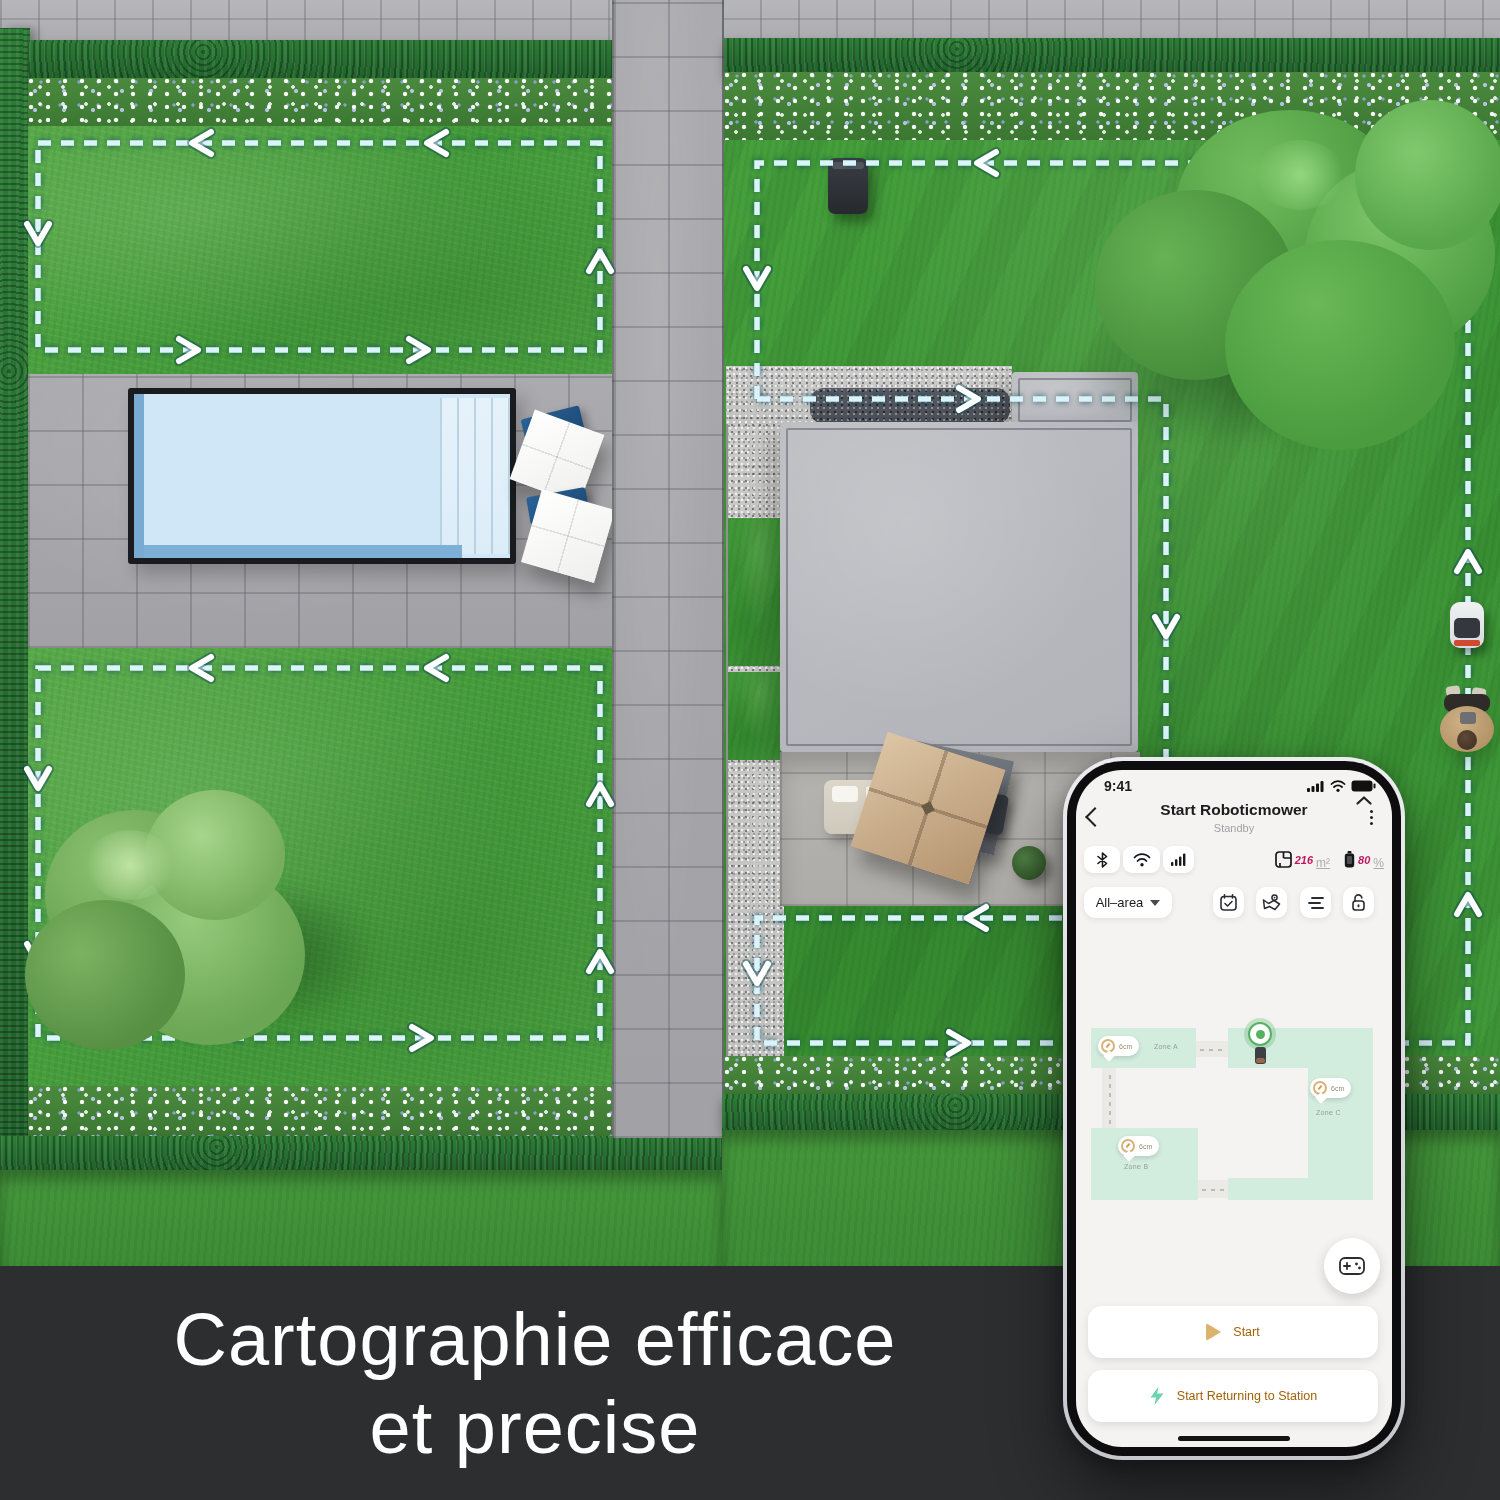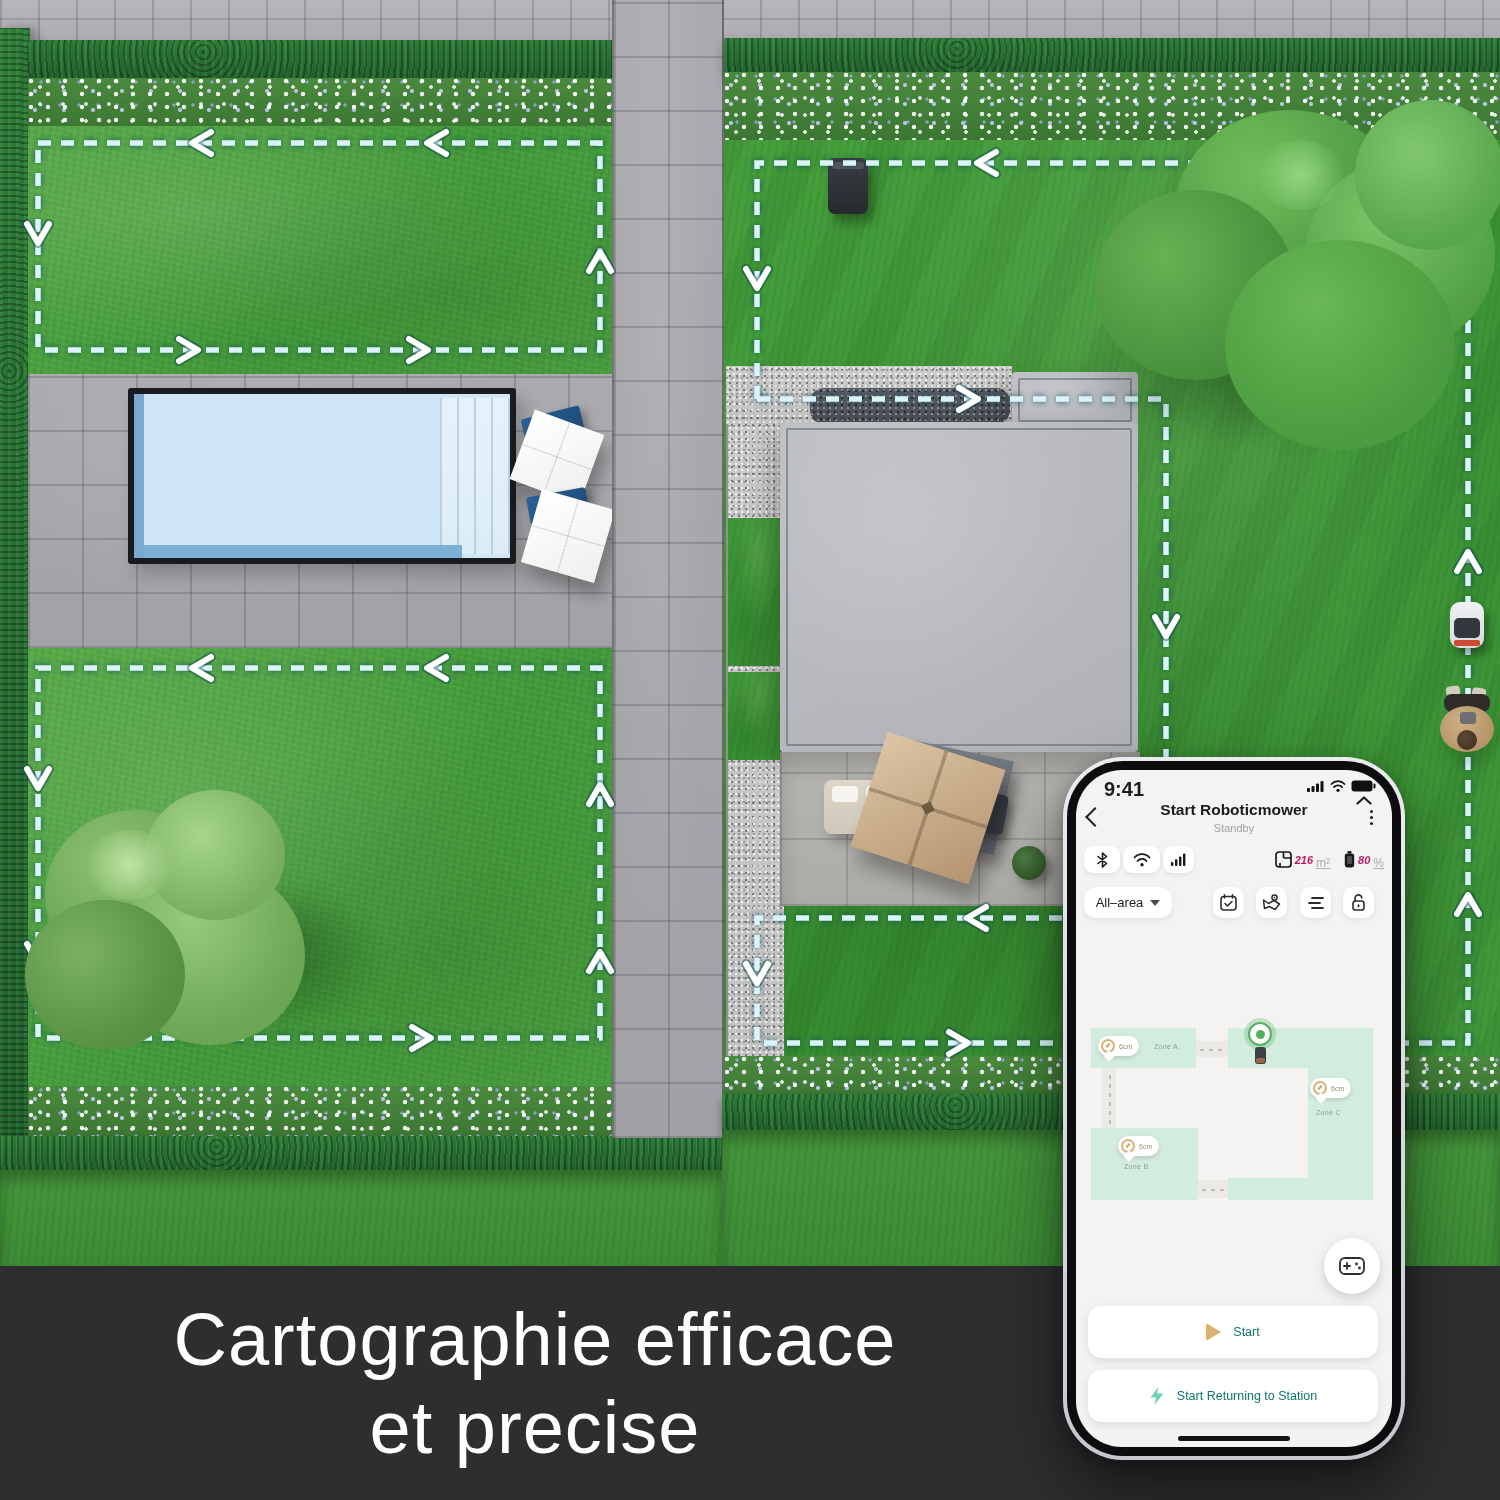--- a/index.html
+++ b/index.html
@@ -98,21 +98,21 @@
   .banner .txt{position:absolute;left:0;top:30px;width:1070px;text-align:center;color:#fff;
     font-size:74px;line-height:88px;letter-spacing:1px;font-weight:400;}
 
   
   .phone{position:absolute;left:1063px;top:757px;width:342px;height:703px;z-index:10;
     background:linear-gradient(180deg,#ececf0,#c6c7cd);border-radius:60px;padding:4px;
     box-shadow:0 34px 70px rgba(0,0,0,.45), 0 6px 18px rgba(0,0,0,.3);}
   .bezel{width:100%;height:100%;background:#0d0d0f;border-radius:56px;padding:9px;}
   .screen{position:relative;width:316px;height:677px;background:#f4f3f1;border-radius:46px;overflow:hidden;
     font-family:"Liberation Sans",sans-serif;color:#1c1c1e;}
-  .time{position:absolute;left:28px;top:8px;font-size:20px;font-weight:700;}
+  .time{position:absolute;left:28px;top:8px;font-size:14px;font-weight:700;}
   .statics{position:absolute;right:16px;top:10px;display:flex;gap:5px;align-items:center;}
   .chev-up{position:absolute;right:20px;top:26px;}
   .backbtn{position:absolute;left:12px;top:40px;width:14px;height:14px;border-left:2.5px solid #222;border-bottom:2.5px solid #222;transform:rotate(45deg);}
   .titlebox{position:absolute;left:40px;right:40px;top:31px;text-align:center;}
   .title{font-size:15.5px;font-weight:700;color:#1b1b1d;}
   .subtitle{font-size:11px;color:#a2a2a6;margin-top:3px;}
   .dots{position:absolute;right:19px;top:40px;width:3px;height:3px;background:#222;border-radius:50%;
     box-shadow:0 6px 0 #222, 0 12px 0 #222;}
   .chip{position:absolute;top:76px;height:27px;background:#fff;border-radius:9px;
     box-shadow:0 2px 5px rgba(0,0,0,.08);display:flex;align-items:center;justify-content:center;}
@@ -140,21 +140,21 @@
   .badge .bt{font-size:7px;color:#9a8f74;position:relative;z-index:1;}
   .station-halo{position:absolute;width:24px;height:24px;border-radius:50%;background:#fff;border:2px solid #54b161;
     box-shadow:0 0 0 4px rgba(110,190,125,.35);display:flex;align-items:center;justify-content:center;}
   .station-halo i{width:9px;height:9px;border-radius:50%;background:#54b161;}
   .map-robot{position:absolute;width:11px;height:17px;background:#3c3f45;border-radius:3px;}
   .map-robot:after{content:"";position:absolute;left:1px;right:1px;bottom:1px;height:5px;background:#96684a;border-radius:2px;}
   .fab{position:absolute;left:248px;top:468px;width:56px;height:56px;border-radius:50%;background:#fff;
     box-shadow:0 4px 12px rgba(0,0,0,.16);display:flex;align-items:center;justify-content:center;cursor:pointer;}
   .pbtn{position:absolute;left:12px;width:290px;height:52px;background:#fff;border-radius:14px;
     box-shadow:0 3px 10px rgba(0,0,0,.10);display:flex;align-items:center;justify-content:center;gap:12px;cursor:pointer;}
-  .pbtn .lbl{font-size:12.5px;color:#0f766e;}
+  .pbtn .lbl{font-size:12.5px;color:#a16207;}
   .play{width:0;height:0;border-left:15px solid #dcb36d;border-top:9px solid transparent;border-bottom:9px solid transparent;border-radius:3px;}
   .homebar{position:absolute;left:102px;top:666px;width:112px;height:5px;border-radius:3px;background:#141414;}
 
   
   .station-g{background:linear-gradient(#3a3d43,#26292e);border-radius:7px;box-shadow:6px 8px 12px rgba(0,0,0,.35);}
   .station-g:after{content:"";position:absolute;left:4px;top:4px;right:4px;height:7px;background:#53565c;border-radius:3px;}
   .robot-g{background:linear-gradient(#f0f1f3,#d8dadd);border-radius:10px;box-shadow:5px 7px 10px rgba(0,0,0,.35);}
   .robot-g:before{content:"";position:absolute;left:4px;top:16px;right:4px;height:20px;background:#34383e;border-radius:5px;}
   .robot-g:after{content:"";position:absolute;left:4px;bottom:2px;right:4px;height:6px;background:#cf4a31;border-radius:2px;}
   .sofa{background:linear-gradient(#ddd7cb,#cfc9bc);border-radius:8px;box-shadow:6px 8px 12px rgba(0,0,0,.25);}

